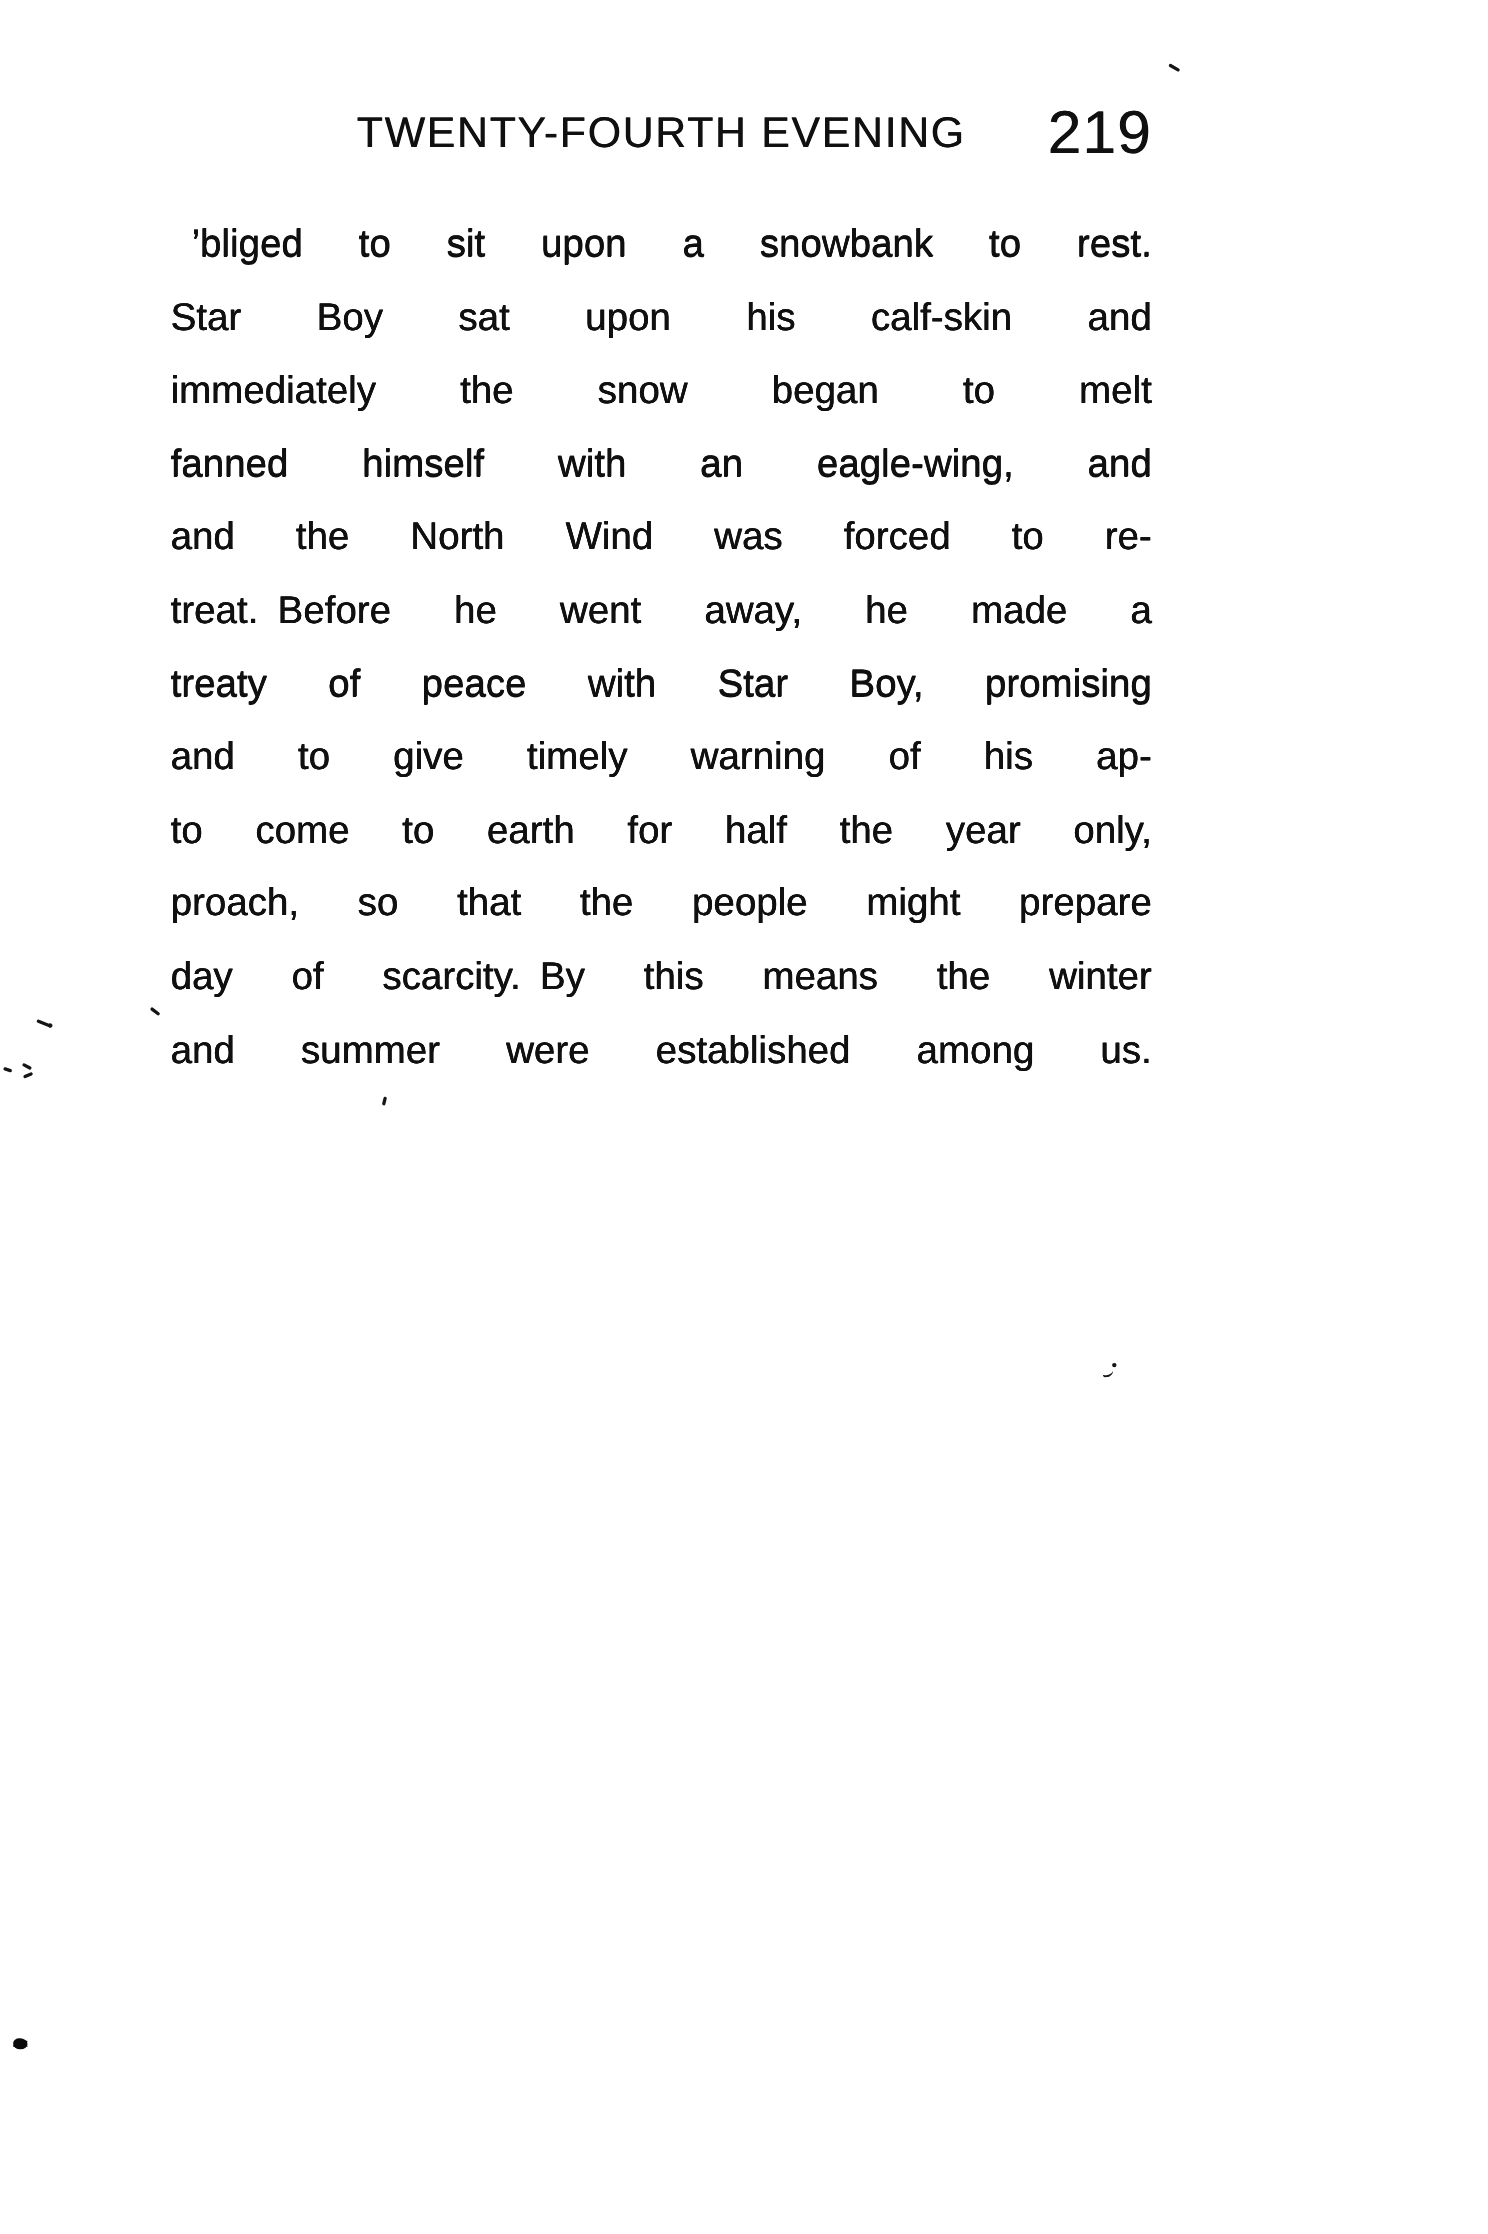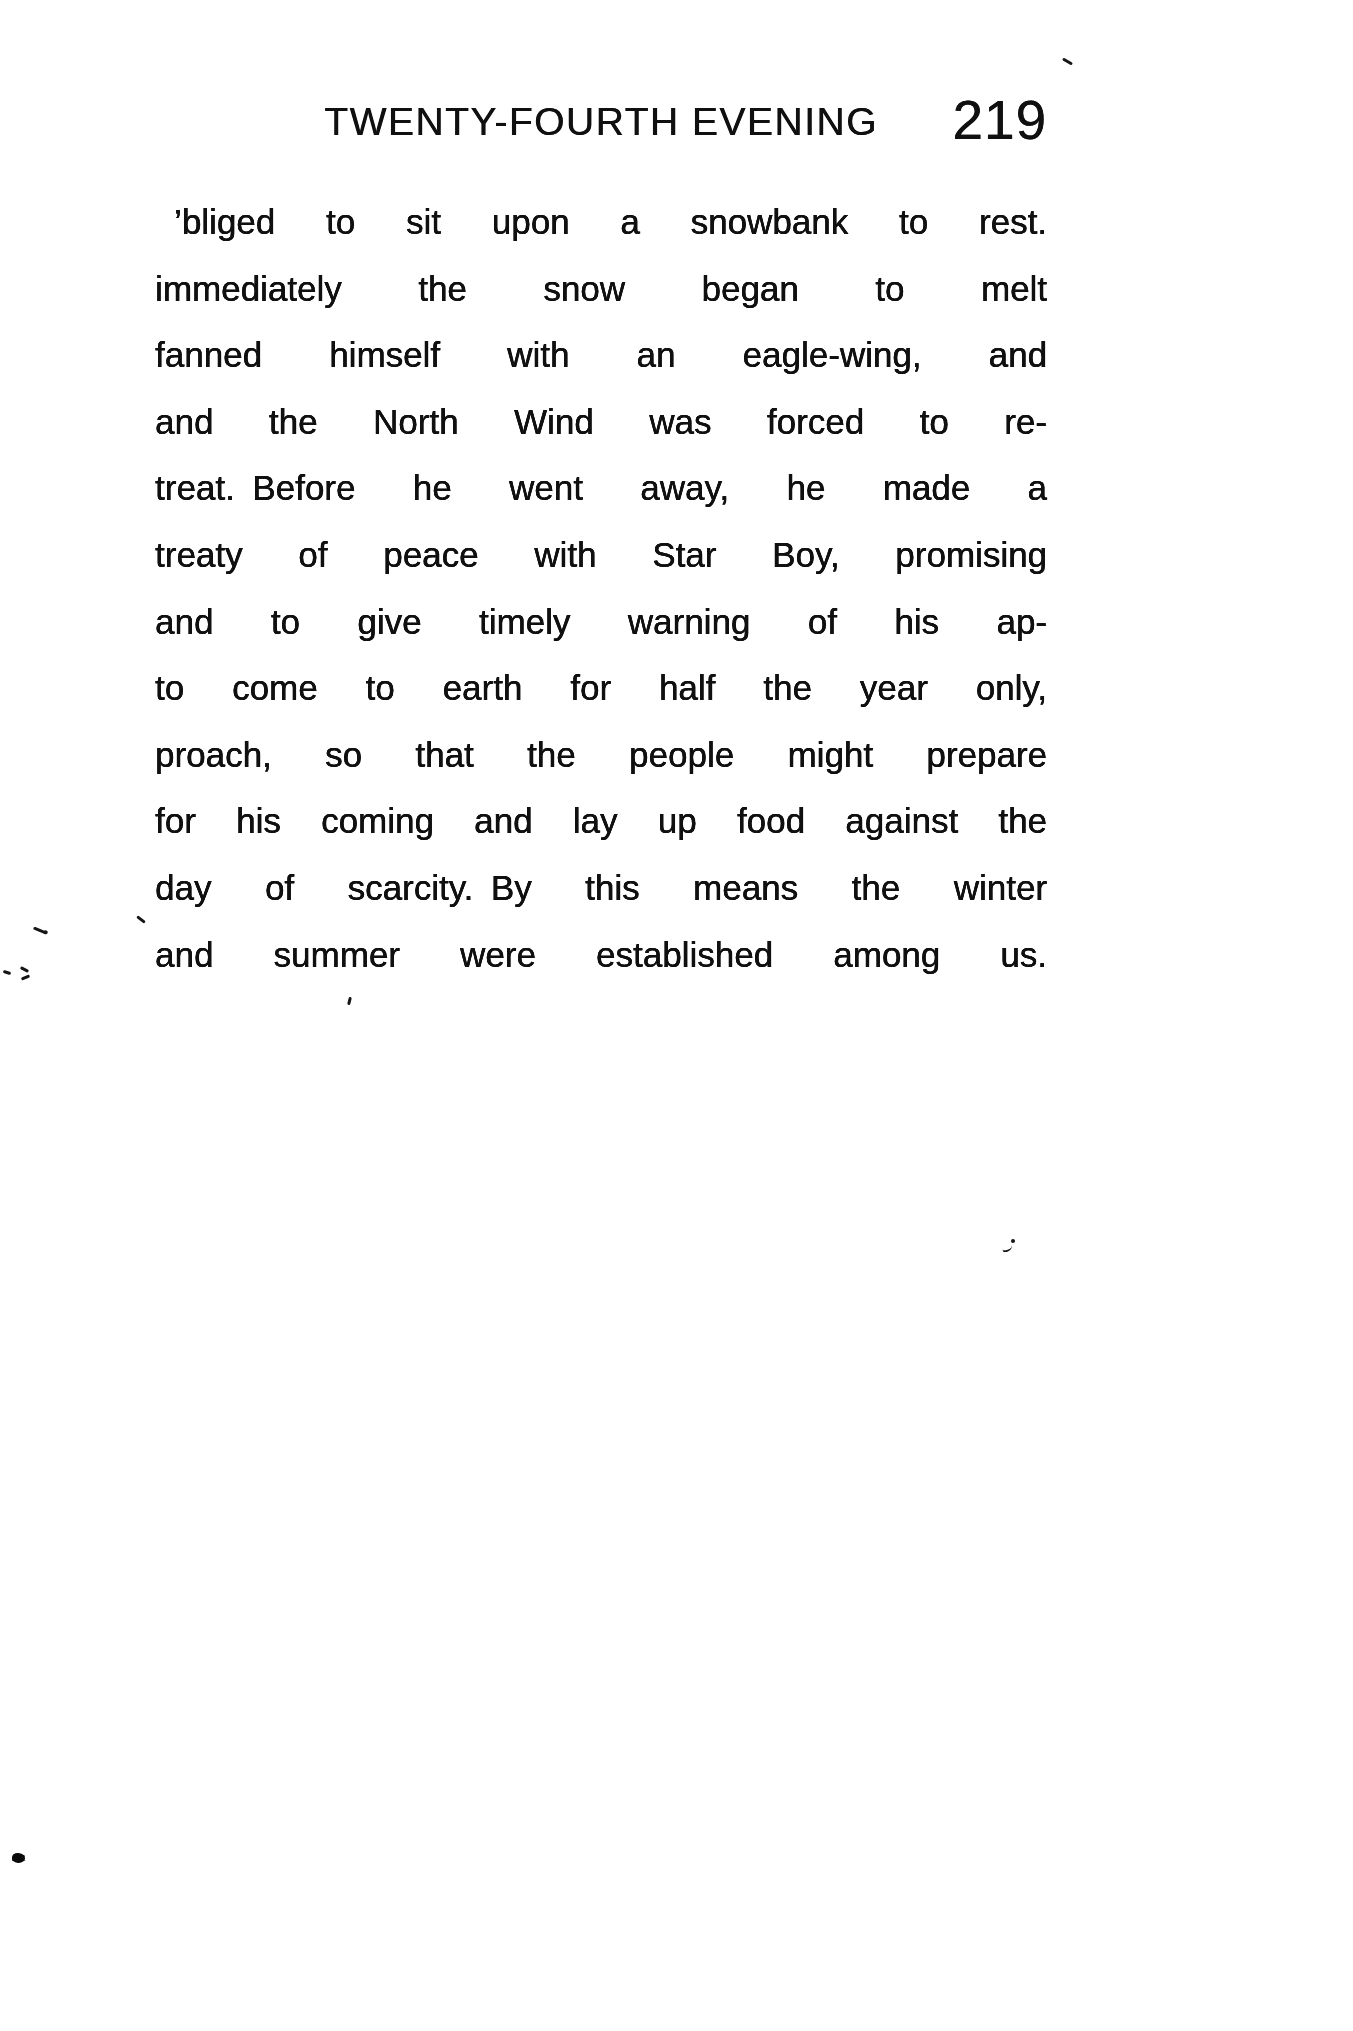--- a/index.html
+++ b/index.html
@@ -109,29 +109,29 @@
 
 <div class="page">
 
   <div class="running-head">
     <div class="title">TWENTY-FOURTH EVENING</div>
     <div class="folio">219</div>
   </div>
 
   <div class="body-text">
     <div class="line first">’bliged to sit upon a snowbank to rest.</div>
+    <div class="line">Star Boy sat upon his calf-skin and</div>
     <div class="line">immediately the snow began to melt</div>
     <div class="line">fanned himself with an eagle-wing, and</div>
     <div class="line">and the North Wind was forced to re-</div>
     <div class="line">treat. Before he went away, he made a</div>
     <div class="line">treaty of peace with Star Boy, promising</div>
     <div class="line">and to give timely warning of his ap-</div>
     <div class="line">to come to earth for half the year only,</div>
     <div class="line">proach, so that the people might prepare</div>
-    <div class="line">for his coming and lay up food against the</div>
     <div class="line">day of scarcity. By this means the winter</div>
     <div class="line">and summer were established among us.</div>
   </div>
 
   <div class="artifact stroke a-top-tick"></div>
   <div class="artifact stroke a-left-tick"></div>
   <div class="artifact stroke a-speck-a"></div>
   <div class="artifact stroke a-speck-b"></div>
   <div class="artifact stroke a-speck-c"></div>
   <div class="artifact stroke a-day-tick"></div>

